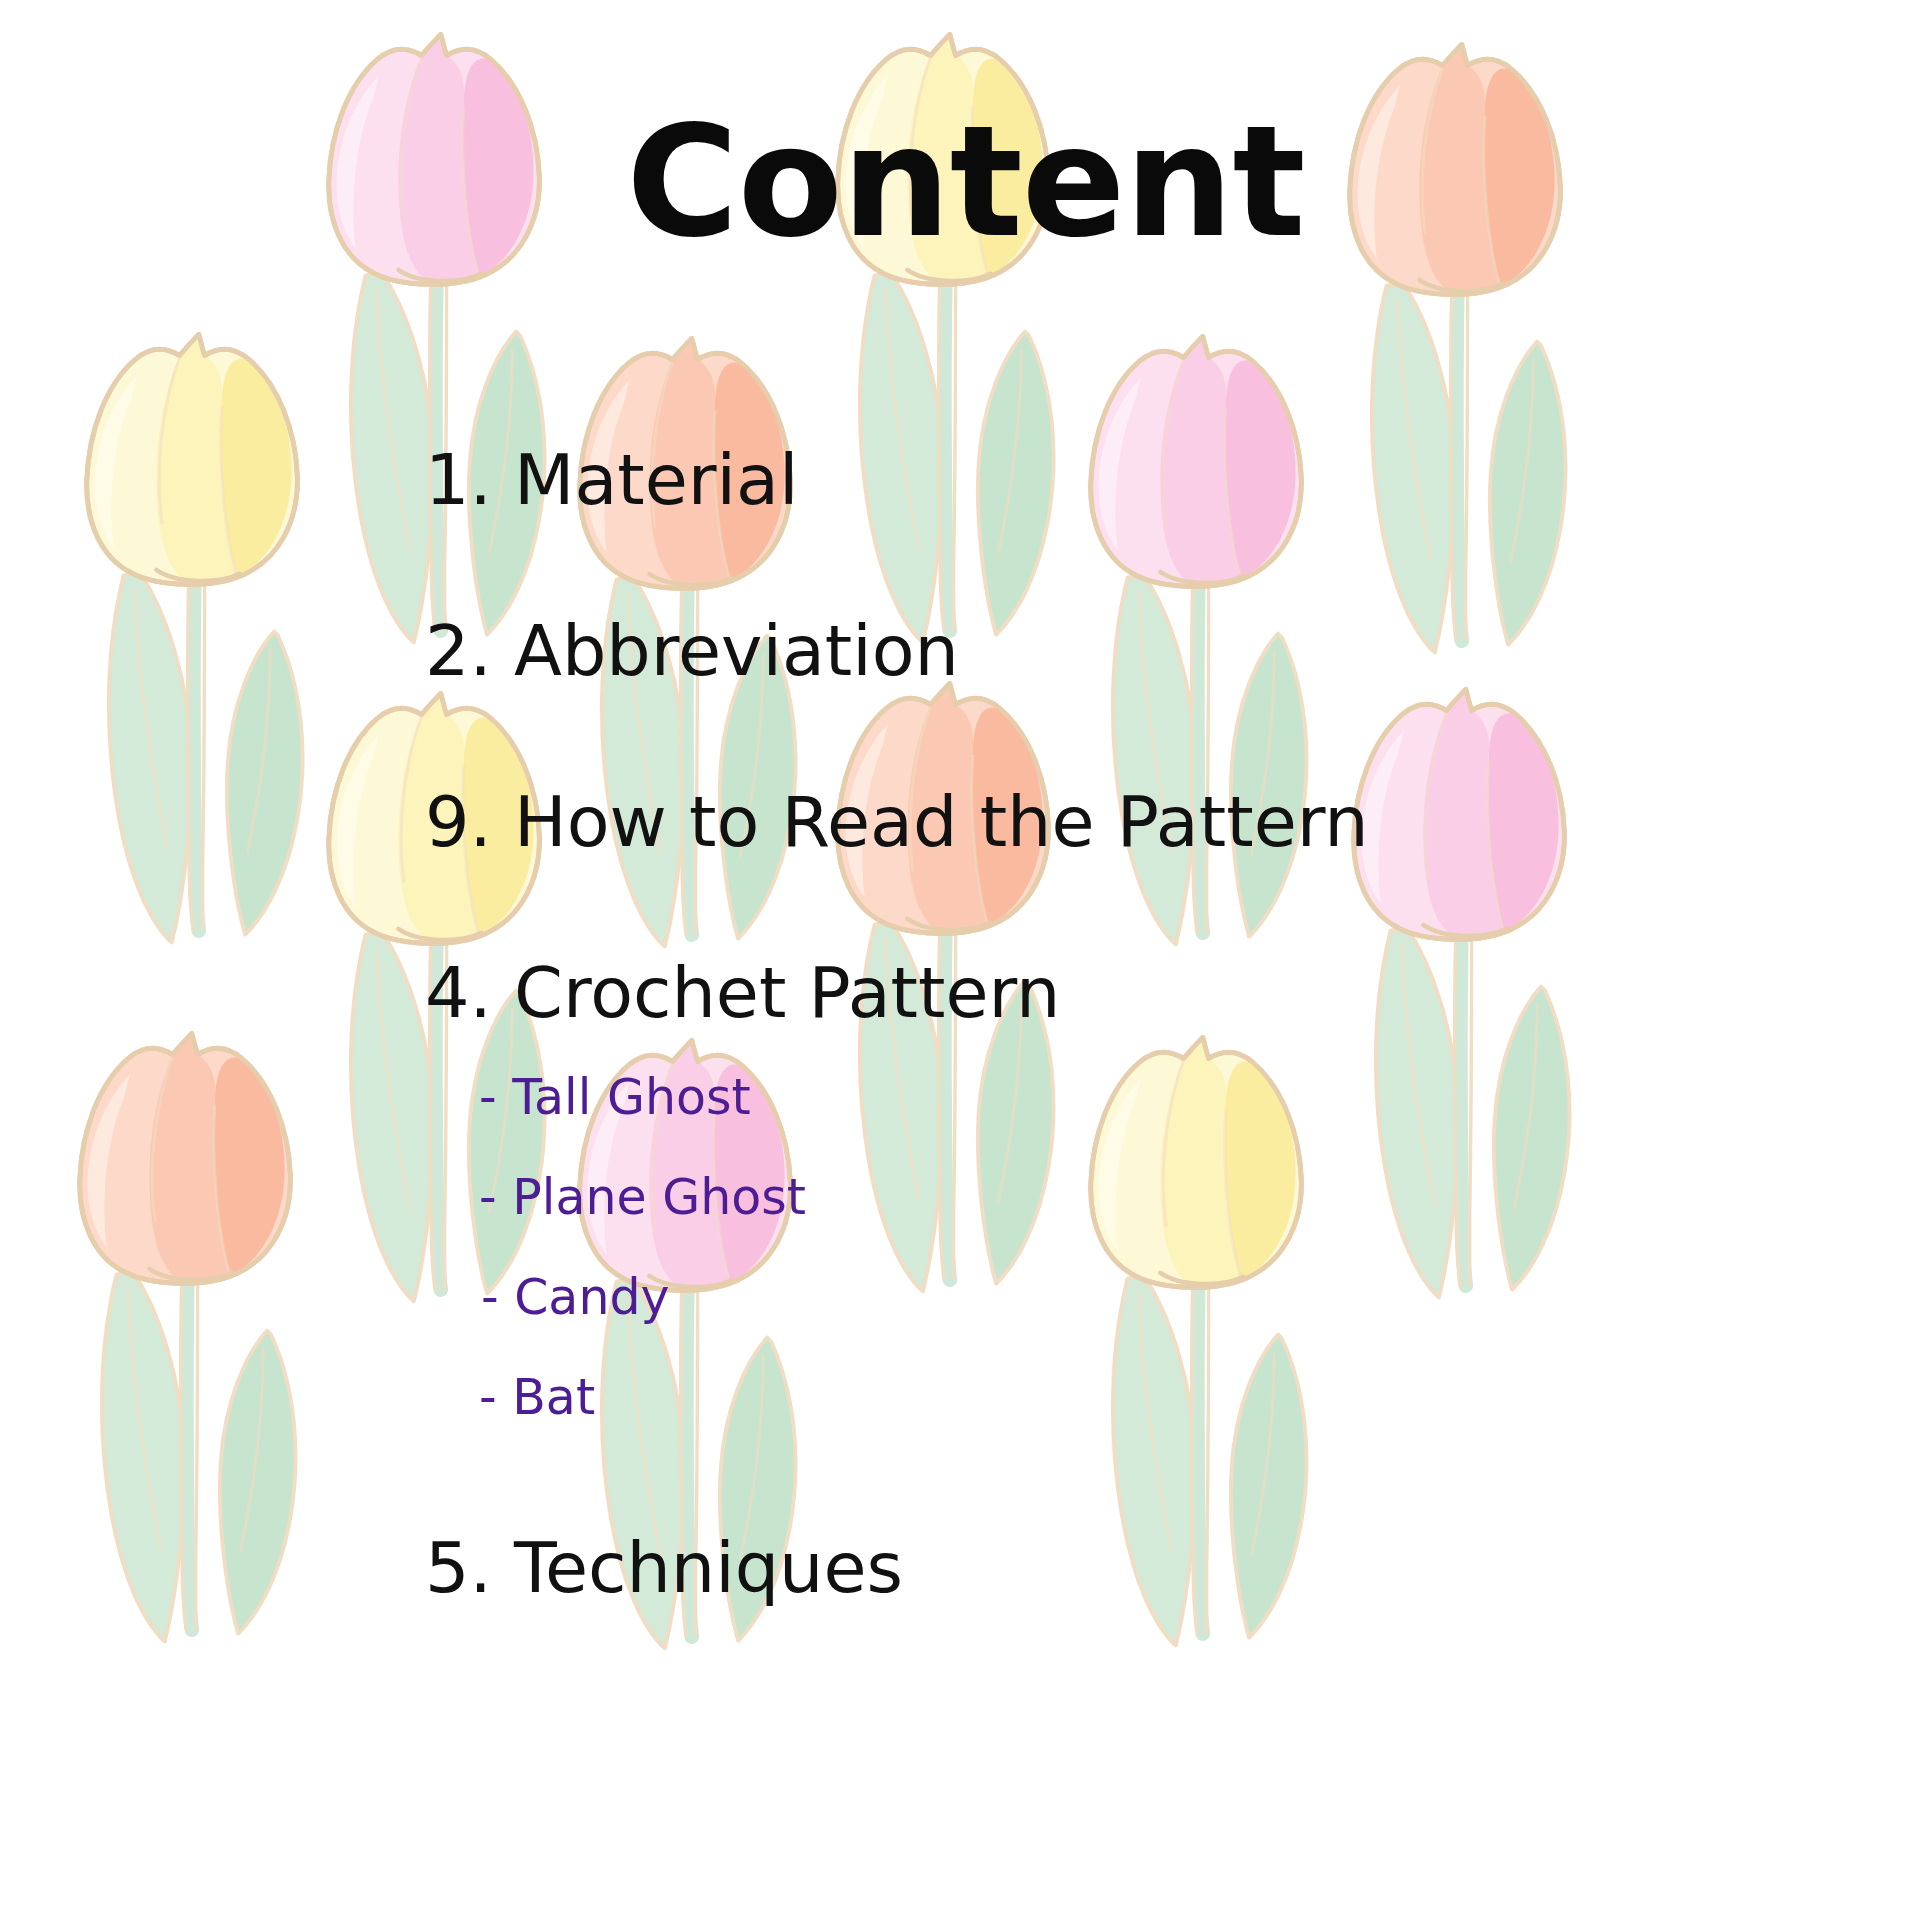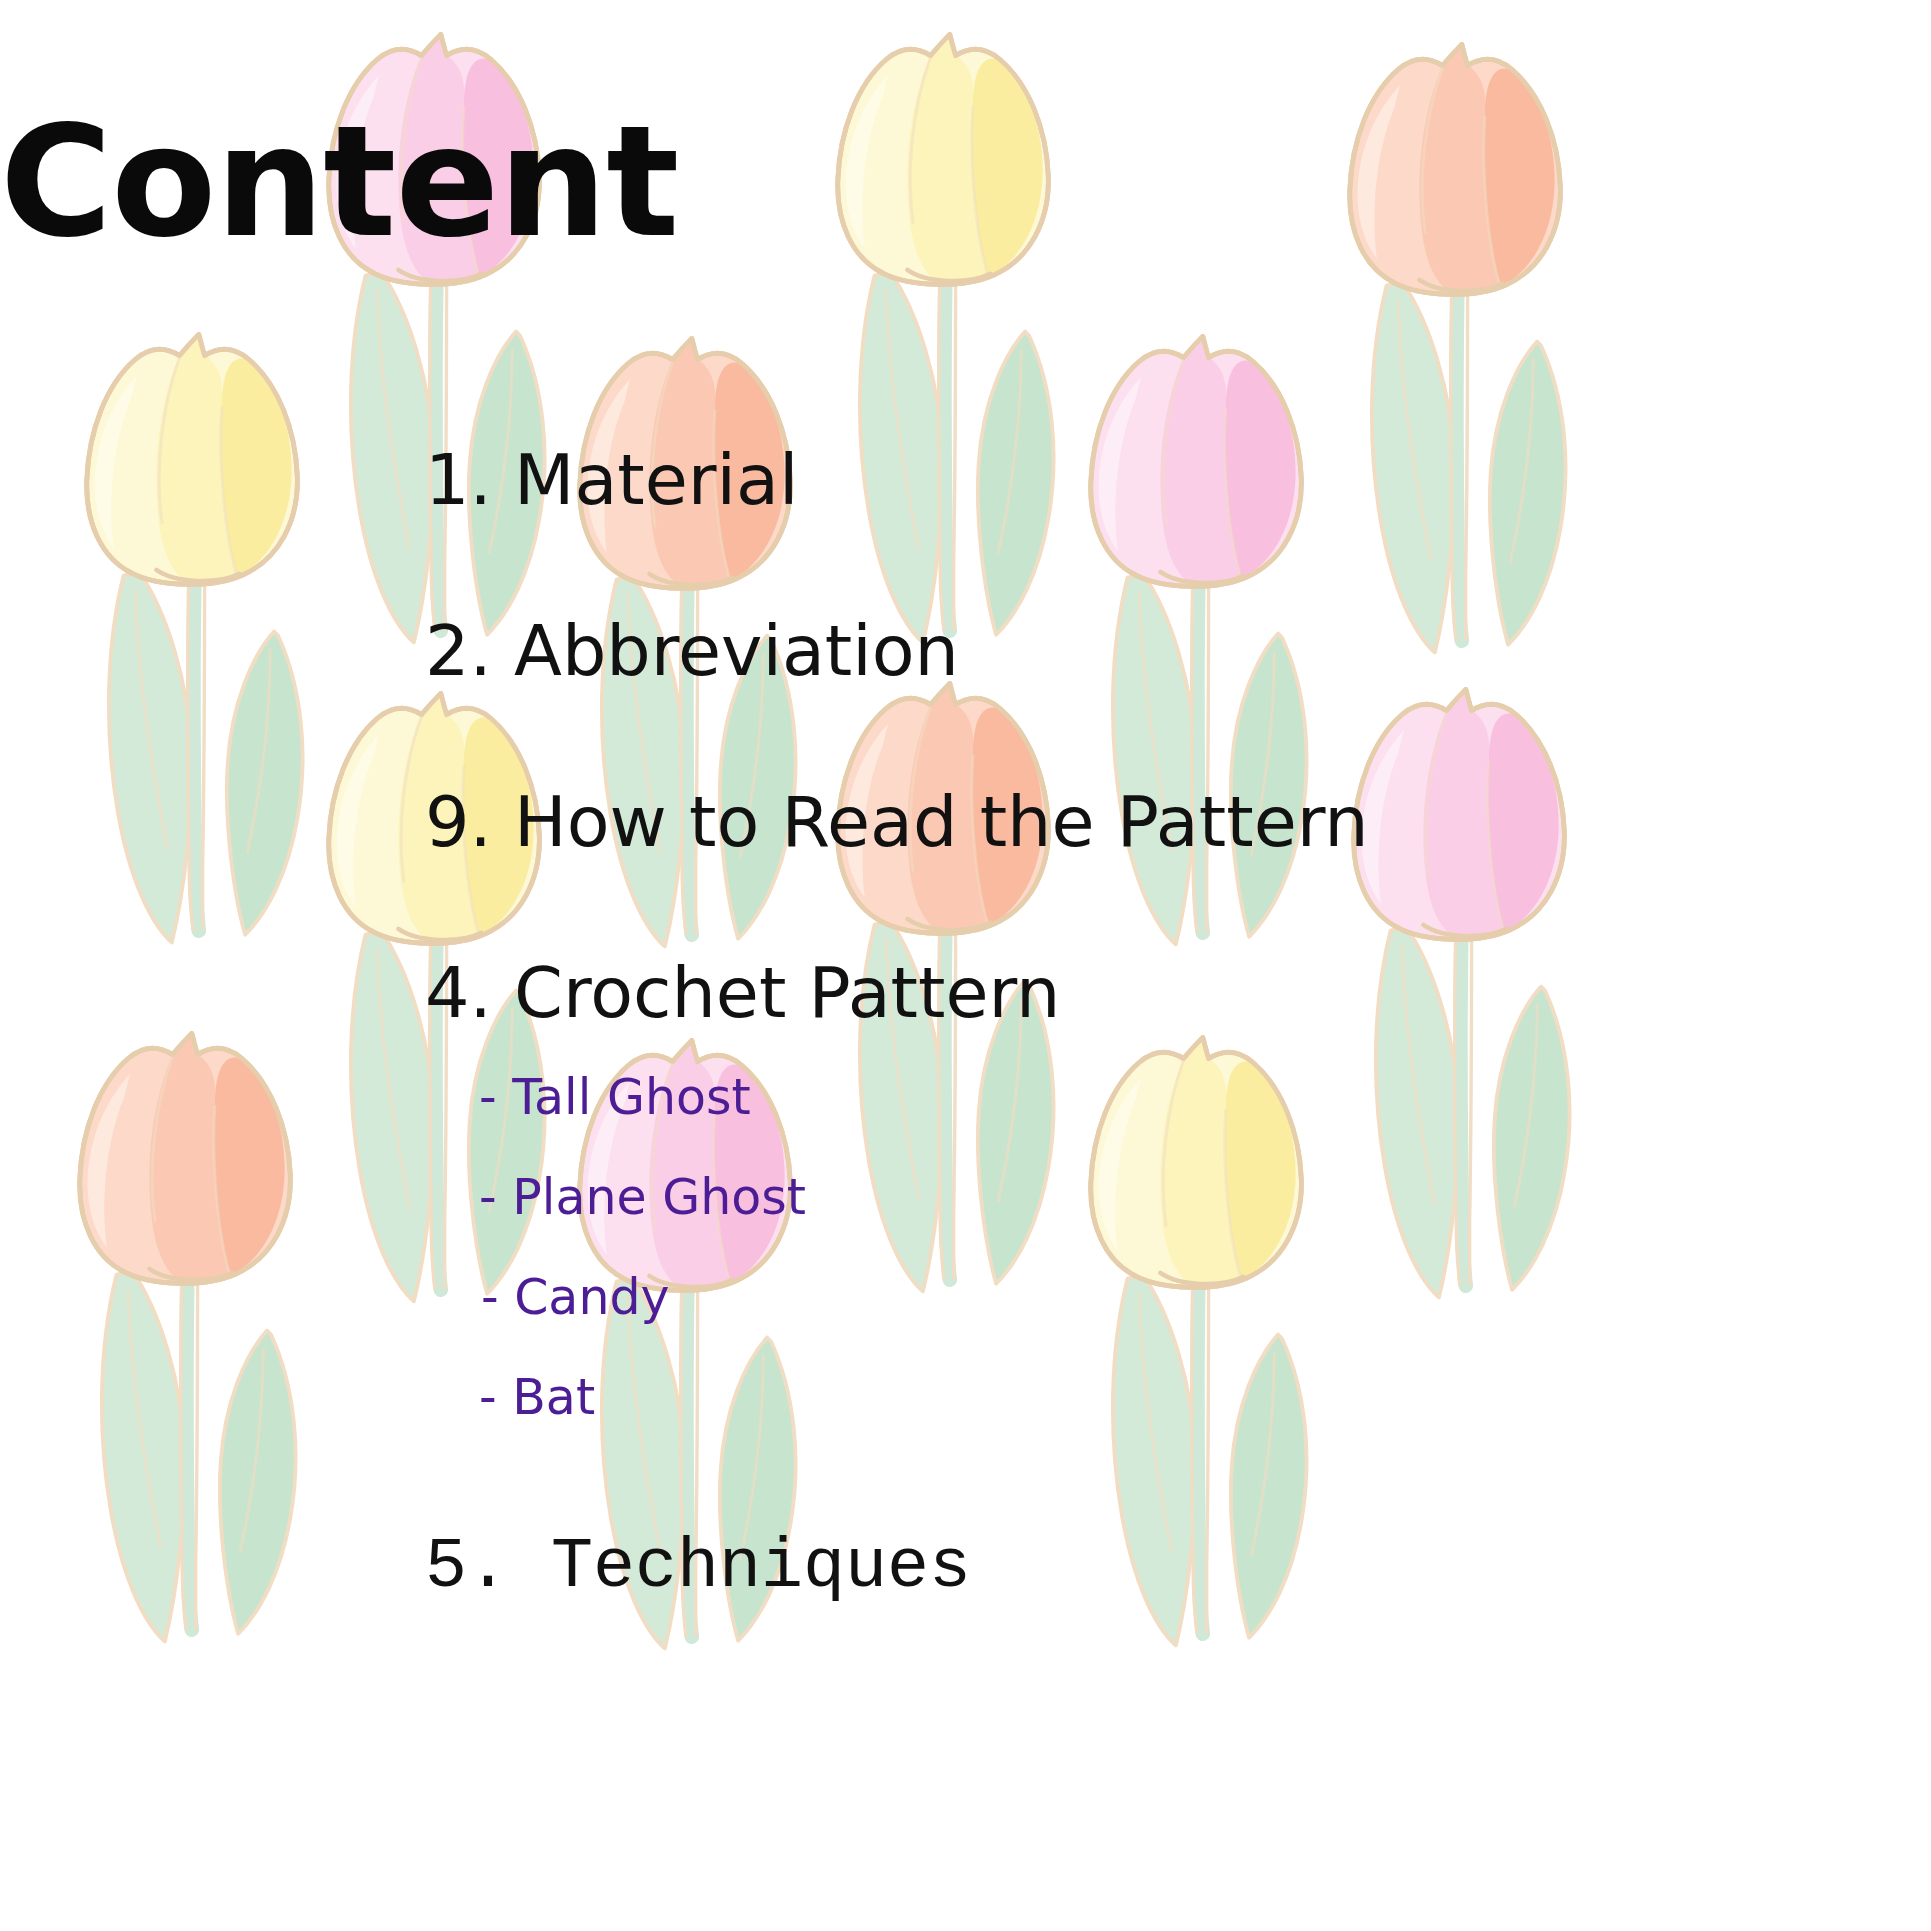--- a/index.html
+++ b/index.html
@@ -29,20 +29,21 @@
     position: absolute;
     inset: 0;
     width: 1931px;
     height: 1931px;
   }
   .page-title {
     position: absolute;
     left: 0;
     top: 106px;
     width: 1931px;
+    text-align: center;
     font-family: "DejaVu Sans", sans-serif;
     font-weight: 700;
     font-size: 153px;
     line-height: 1.0;
     letter-spacing: -1px;
     color: #0a0a0a;
   }
   .toc {
     position: absolute;
     left: 425px;
@@ -51,21 +52,21 @@
   }
   .toc-item {
     font-family: "DejaVu Sans", sans-serif;
     font-weight: 400;
     font-size: 70px;
     line-height: 1.0;
     color: #111111;
     white-space: nowrap;
     margin-bottom: 101px;
   }
-  .toc-item.last { margin-bottom: 6px; font-family: Liberation Mono, monospace; }
+  .toc-item.last { margin-bottom: 6px; }
   .sublist {
     margin-top: -56px;
     padding-left: 54px;
   }
   .sub-item {
     font-family: "DejaVu Sans", sans-serif;
     font-weight: 400;
     font-size: 49px;
     line-height: 1.0;
     color: #4c1d95;

